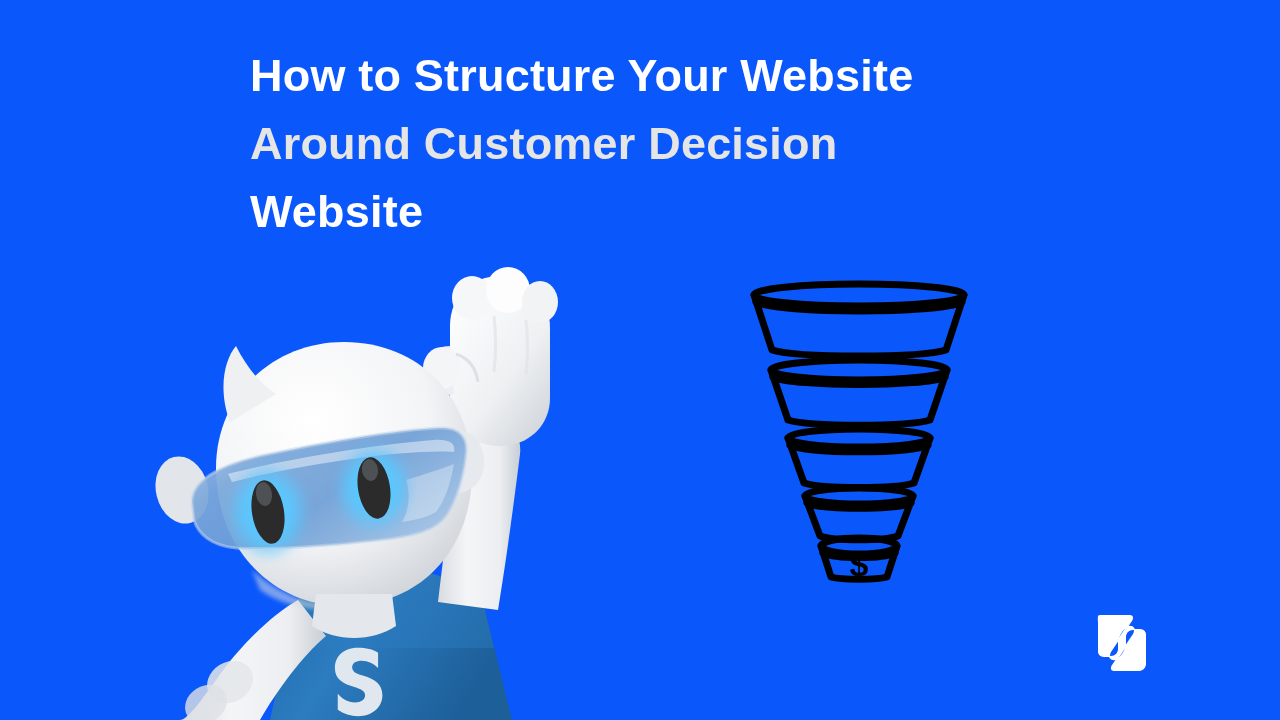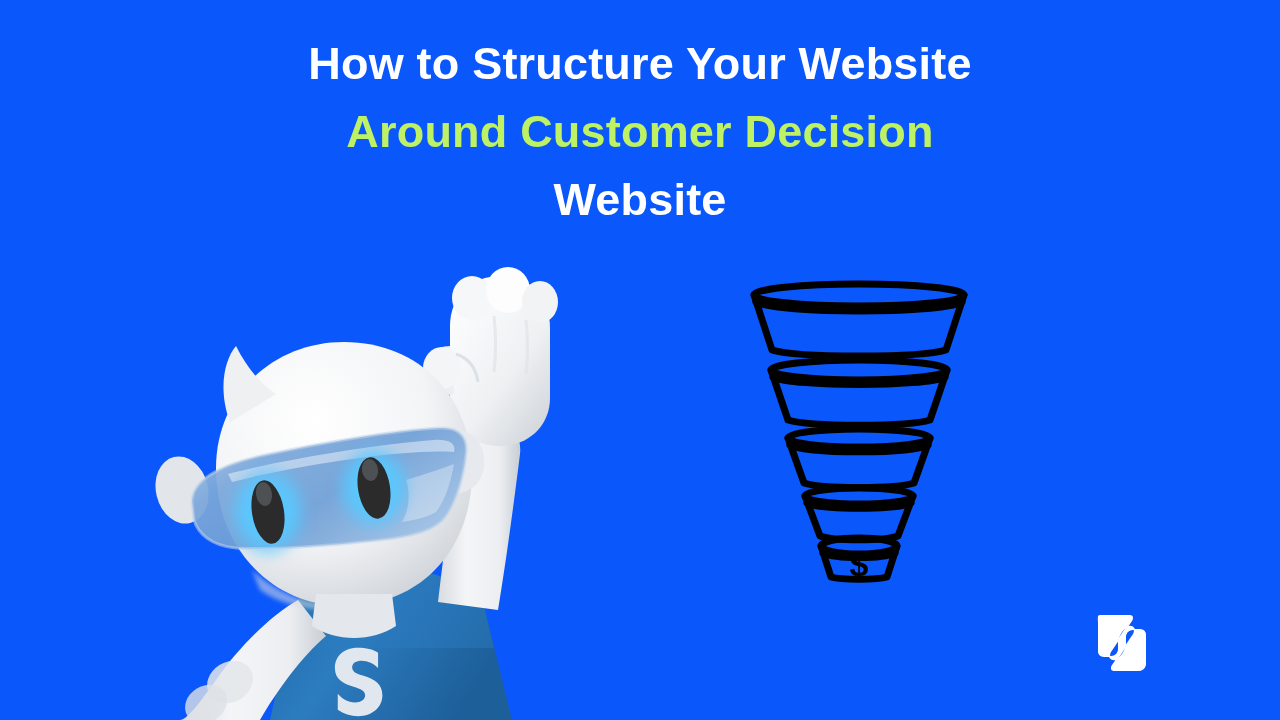--- a/index.html
+++ b/index.html
@@ -20,24 +20,23 @@
     width: 1280px;
     height: 720px;
     background: #0a57fb;
     overflow: hidden;
   }
 
   
   #title-block {
     position: absolute;
     left: 50%;
-    top: 30px;
+    top: 42px;
     transform: translateX(-50%);
     width: 780px;
-    text-align: center;
     z-index: 6;
   }
   .title-line {
     display: block;
     color: #ffffff;
     font-family: "Liberation Sans", sans-serif;
     font-size: 45px;
     font-weight: bold;
     line-height: 68px;
     letter-spacing: 0.2px;
@@ -246,21 +245,21 @@
           <path d="M79 275 C92 281 138 281 151 275"></path>
         </g>
       </g>
 
       <text x="115" y="298" text-anchor="middle" font-family="'Liberation Sans', sans-serif" font-size="34" font-weight="bold" fill="#000000">$</text>
     </svg>
   </div>
 
   <div id="title-block">
     <span class="title-line" style="color: rgb(255, 255, 255);">How to Structure Your Website</span>
-    <span class="title-line" style="color: #bef264;">Around Customer Decision</span>
+    <span class="title-line" style="color: #e5e5e5;">Around Customer Decision</span>
     <span class="title-line" style="color: rgb(255, 255, 255);">Website</span>
   </div>
 
   <div id="brand-logo">
     <svg viewBox="0 0 72 72" xmlns="http://www.w3.org/2000/svg">
       <path d="M14 8 H42 C45 8 46 11 44 14 L24 44 C20 50 26 56 32 52
                C37 49 40 43 40 36 L40 30 C40 26 43 23 47 23 L56 23
                C59 23 60 26 60 29 L60 56 C60 61 56 64 51 64 L30 64
                C27 64 26 61 28 58 L48 28 C52 22 46 16 40 20
                C35 23 32 29 32 36 L32 42 C32 46 29 49 25 49 L16 49

